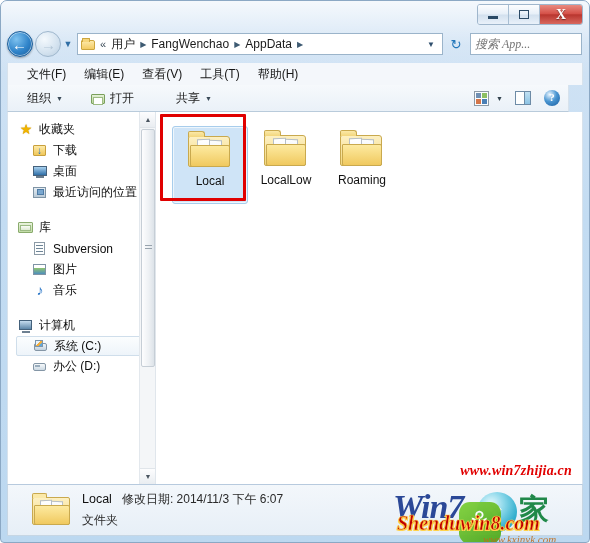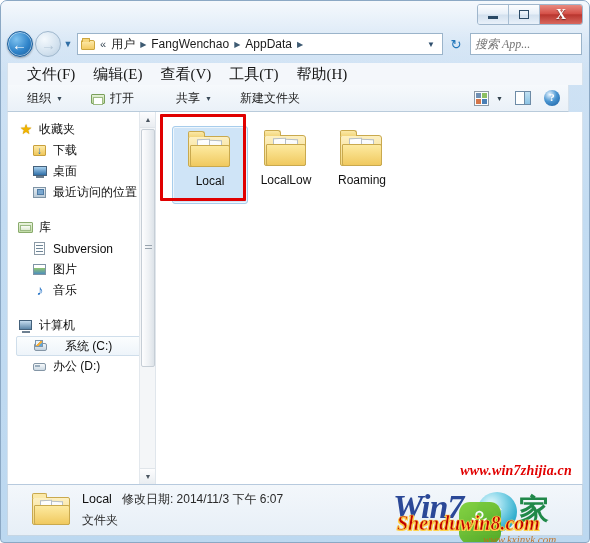--- a/index.html
+++ b/index.html
@@ -117,21 +117,21 @@
     font-size:12px; color:#7b7b7b;
   }
 
   
   #menubar {
     position:absolute; left:6px; top:62px; right:6px; height:22px;
     background:#f4f7fb;
     border-left:1px solid #d7e2ec; border-right:1px solid #d7e2ec;
     display:flex; align-items:center; padding-left:10px;
   }
-  .menu-item { font-size:15px; color:#161616; padding:10px 9px; white-space:nowrap;font-family:Liberation Serif, serif; }
+  .menu-item { font-size:12px; color:#161616; padding:10px 9px; white-space:nowrap; }
 
   
   #toolbar {
     position:absolute; left:6px; top:84px; right:20px; height:27px;
     background: linear-gradient(180deg,#f6f9fc 0%, #eaf1f8 100%);
     border-left:1px solid #d7e2ec; border-right:1px solid #d7e2ec;
     border-bottom:1px solid #b9cbdb;
     display:flex; align-items:center; padding-left:12px;
   }
   .tb-item { display:flex; align-items:center; font-size:12px; color:#1c1c1c; padding:3px 7px; white-space:nowrap; }
@@ -182,21 +182,21 @@
   
   #navpane {
     width:147px; flex:none; position:relative;
     background:#fff; overflow:hidden; padding-top:7px;
   }
   .nav-row { height:21px; display:flex; align-items:center; padding-left:10px; white-space:nowrap; }
   .nav-row.child { padding-left:24px; }
   .nav-row.sel {
     background: linear-gradient(180deg,#fbfdfe,#eef4fa);
     border:1px solid #cfdeeb; border-radius:2px;
-    margin:0 4px 0 8px; padding-left:16px; height:20px;gap:11px;
+    margin:0 4px 0 8px; padding-left:16px; height:20px;
   }
   .nav-label { font-size:12px; color:#0d0d0d; margin-left:5px; }
   .nav-gap { height:14px; }
   .ni { width:16px; height:15px; flex:none; position:relative; }
 
   
   .ni-star { color:#f0b400; font-size:14px; line-height:15px; text-align:center; text-shadow:0 0 1px #b07d00; }
   .ni-download i { position:absolute; left:1px; top:2px; width:13px; height:11px;
     background:linear-gradient(180deg,#fdeaa8,#f0c75a); border:1px solid #c8a03c; border-radius:1px; }
   .ni-download b { position:absolute; left:5px; top:3px; color:#1f6fc4; font-size:10px; line-height:10px; }
@@ -452,23 +452,20 @@
         </span>
       <span>打开</span>
     </div>
     <div class="tb-spacer"></div>
     <div class="tb-spacer"></div>
     <div class="tb-item">
       <span>共享</span>
       <span class="tb-caret">▼</span>
     </div>
     <div class="tb-spacer"></div>
-    <div class="tb-item">
-      <span>新建文件夹</span>
-    </div>
 
     <div id="tb-right">
       <div id="view-icon">
         <span></span>
           <span></span>
           <span></span>
           <span></span>
       </div>
       <div id="view-caret">▼</div>
       <div id="preview-icon">

